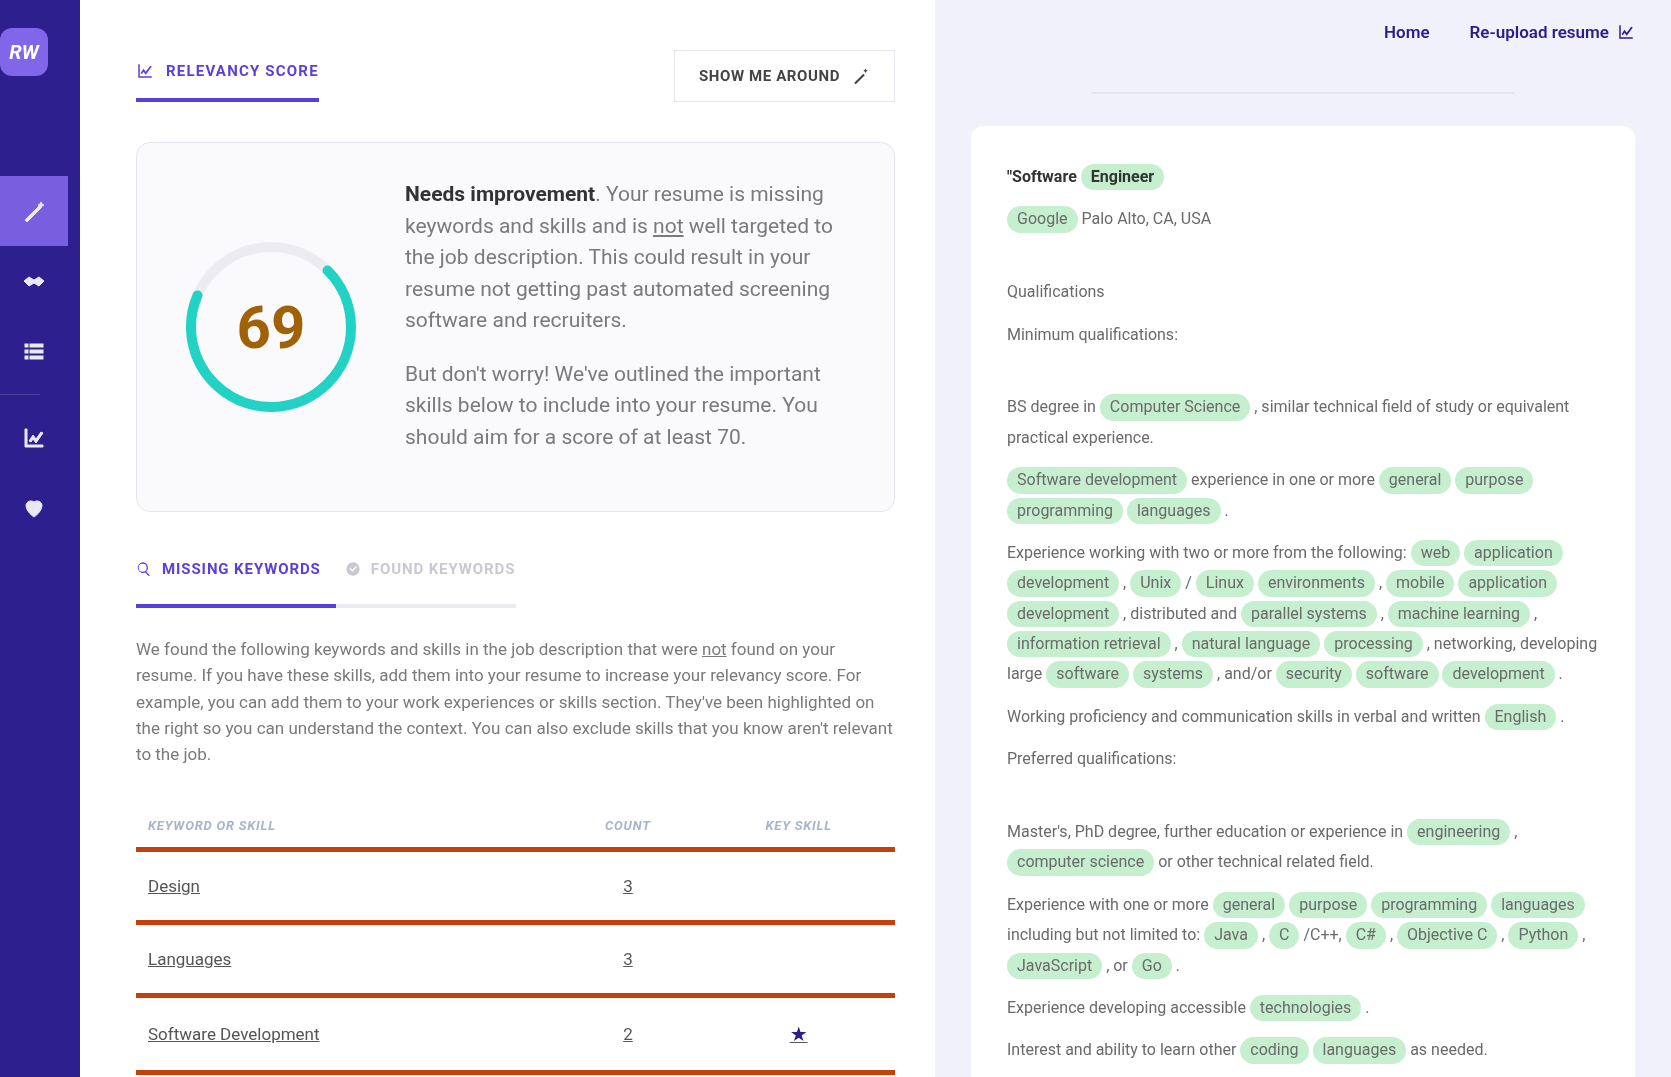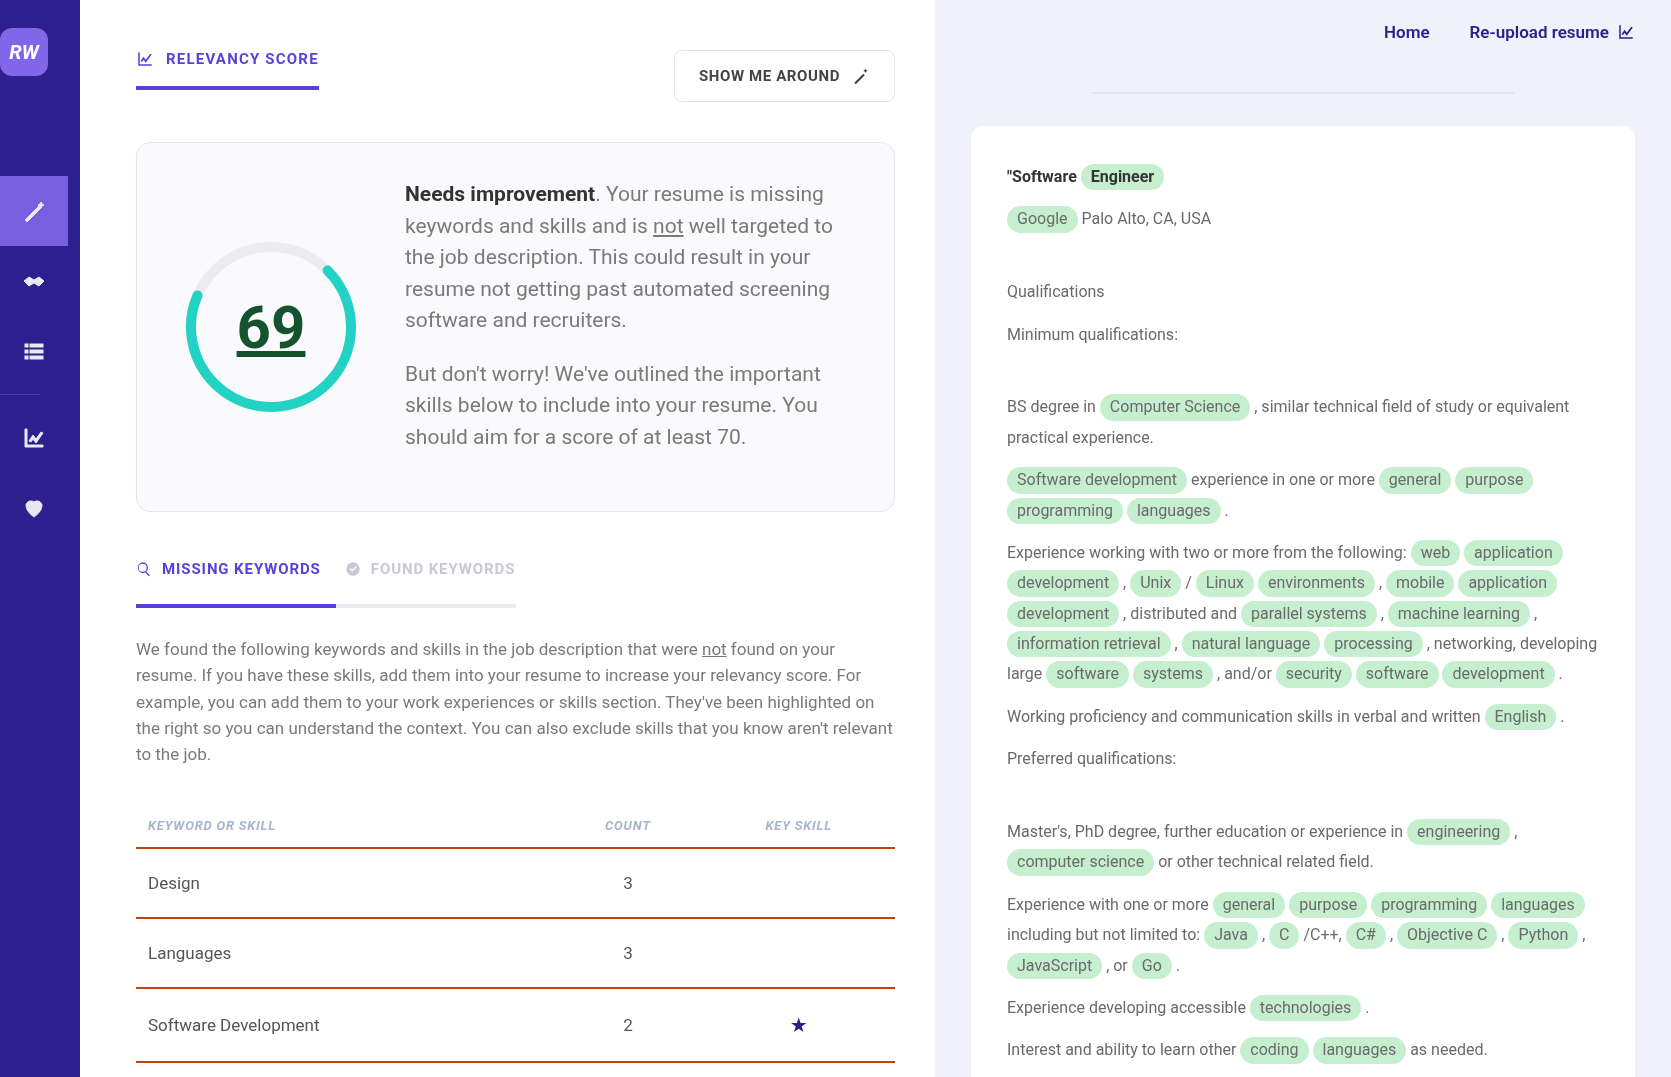--- a/index.html
+++ b/index.html
@@ -21,33 +21,33 @@
   
   .sidenav{width:80px;background:var(--purple-sidebar);display:flex;flex-direction:column;padding-top:28px;gap:0;flex-shrink:0;position:relative;}
   .logo{width:48px;height:48px;border-radius:12px;background:var(--purple-light);color:#fff;font-weight:700;font-style:italic;font-size:20px;display:flex;align-items:center;justify-content:center;margin-bottom:100px;}
   .nav-item{width:68px;height:70px;display:flex;align-items:center;justify-content:center;color:#fff;opacity:.9;cursor:pointer;}
   .nav-item.active{background:var(--purple-light);}
   .nav-divider{width:40px;height:1px;background:rgba(255,255,255,.15);margin:8px 0;}
   .nav-item svg{width:24px;height:24px;stroke:#fff;fill:#fff;}
 
   
   .main{flex:0 0 855px;padding:50px 40px 0 56px;overflow:hidden;}
-  .heading-row{display:flex;align-items:flex-start;justify-content:space-between;margin-bottom:40px;}
+  .heading-row{display:flex;align-items:flex-end;justify-content:space-between;margin-bottom:40px;}
   .heading{display:flex;align-items:center;gap:12px;color:var(--purple);font-weight:700;letter-spacing:.08em;font-size:15px;text-transform:uppercase;border-bottom:4px solid var(--purple);padding-bottom:18px;}
   .heading svg{width:18px;height:18px;fill:var(--purple);}
-  .tour-btn{border:1px solid var(--border);border-radius:8px;padding:16px 24px;font-weight:700;font-size:15px;letter-spacing:.04em;color:#444;background:#fff;display:flex;align-items:center;gap:12px;cursor:pointer;}
+  .tour-btn{border:1px solid var(--border);border-radius:0;padding:16px 24px;font-weight:700;font-size:15px;letter-spacing:.04em;color:#444;background:#fff;display:flex;align-items:center;gap:12px;cursor:pointer;}
   .tour-btn svg{width:18px;height:18px;fill:#444;}
 
   
   .score-card{border:1px solid var(--border);border-radius:14px;background:#fafafc;padding:36px 44px;display:flex;gap:44px;align-items:center;margin-bottom:48px;}
   .ring-wrap{position:relative;width:180px;height:180px;flex-shrink:0;}
   .ring-wrap svg{transform:rotate(-45deg);}
   .ring-bg{fill:none;stroke:#ececf0;stroke-width:10;}
   .ring-fg{fill:none;stroke:var(--teal);stroke-width:10;stroke-linecap:round;}
-  .ring-score{position:absolute;inset:0;display:flex;align-items:center;justify-content:center;font-size:60px;font-weight:700;color:#14532d;text-decoration:underline;}
+  .ring-score{position:absolute;inset:0;display:flex;align-items:center;justify-content:center;font-size:60px;font-weight:700;color:#a16207;}
   .score-text{color:var(--text-light);font-size:21px;line-height:1.5;}
   .score-text b{color:#333;font-weight:700;}
   .score-text .u{text-decoration:underline;}
   .score-text p{margin-bottom:22px;}
 
   
   .kw-tabs{display:flex;gap:24px;margin-bottom:12px;}
   .kw-tab{display:flex;align-items:center;gap:10px;font-weight:700;font-size:15px;letter-spacing:.06em;text-transform:uppercase;padding-bottom:14px;cursor:pointer;}
   .kw-tab.active{color:var(--purple);}
   .kw-tab.inactive{color:#c9c9d4;}
@@ -60,21 +60,21 @@
   .kw-underline .seg.rest{background:#ececf0;width:180px;}
 
   .kw-desc{color:var(--text-light);font-size:17px;line-height:1.55;margin-bottom:36px;}
   .kw-desc .u{text-decoration:underline;}
 
   
   .kw-table{width:100%;border-collapse:collapse;}
   .kw-table th{text-align:left;color:var(--text-muted);font-weight:700;font-size:13px;letter-spacing:.06em;text-transform:uppercase;padding:14px 12px;font-style:italic;}
   .kw-table th.count{text-align:center;}
   .kw-table th.key{text-align:center;}
-  .kw-table td{border-top:2px solid #c2410c;padding:24px 12px;color:#555;font-size:17px;}
+  .kw-table td{border-top:5px solid #c2410c;padding:24px 12px;color:#555;font-size:17px;text-decoration:underline;}
   .kw-table td.count{text-align:center;}
   .kw-table td.key{text-align:center;}
   .star{color:#2b1e8a;font-size:20px;}
 
   
   .right{flex:1;background:var(--bg-right);display:flex;flex-direction:column;}
   .topbar{display:flex;justify-content:flex-end;gap:40px;padding:22px 36px 0 0;color:var(--purple-dark);font-weight:600;font-size:17px;}
   .topbar a{cursor:pointer;display:flex;align-items:center;gap:8px;}
   .topbar svg{width:18px;height:18px;fill:var(--purple-dark);}
 

